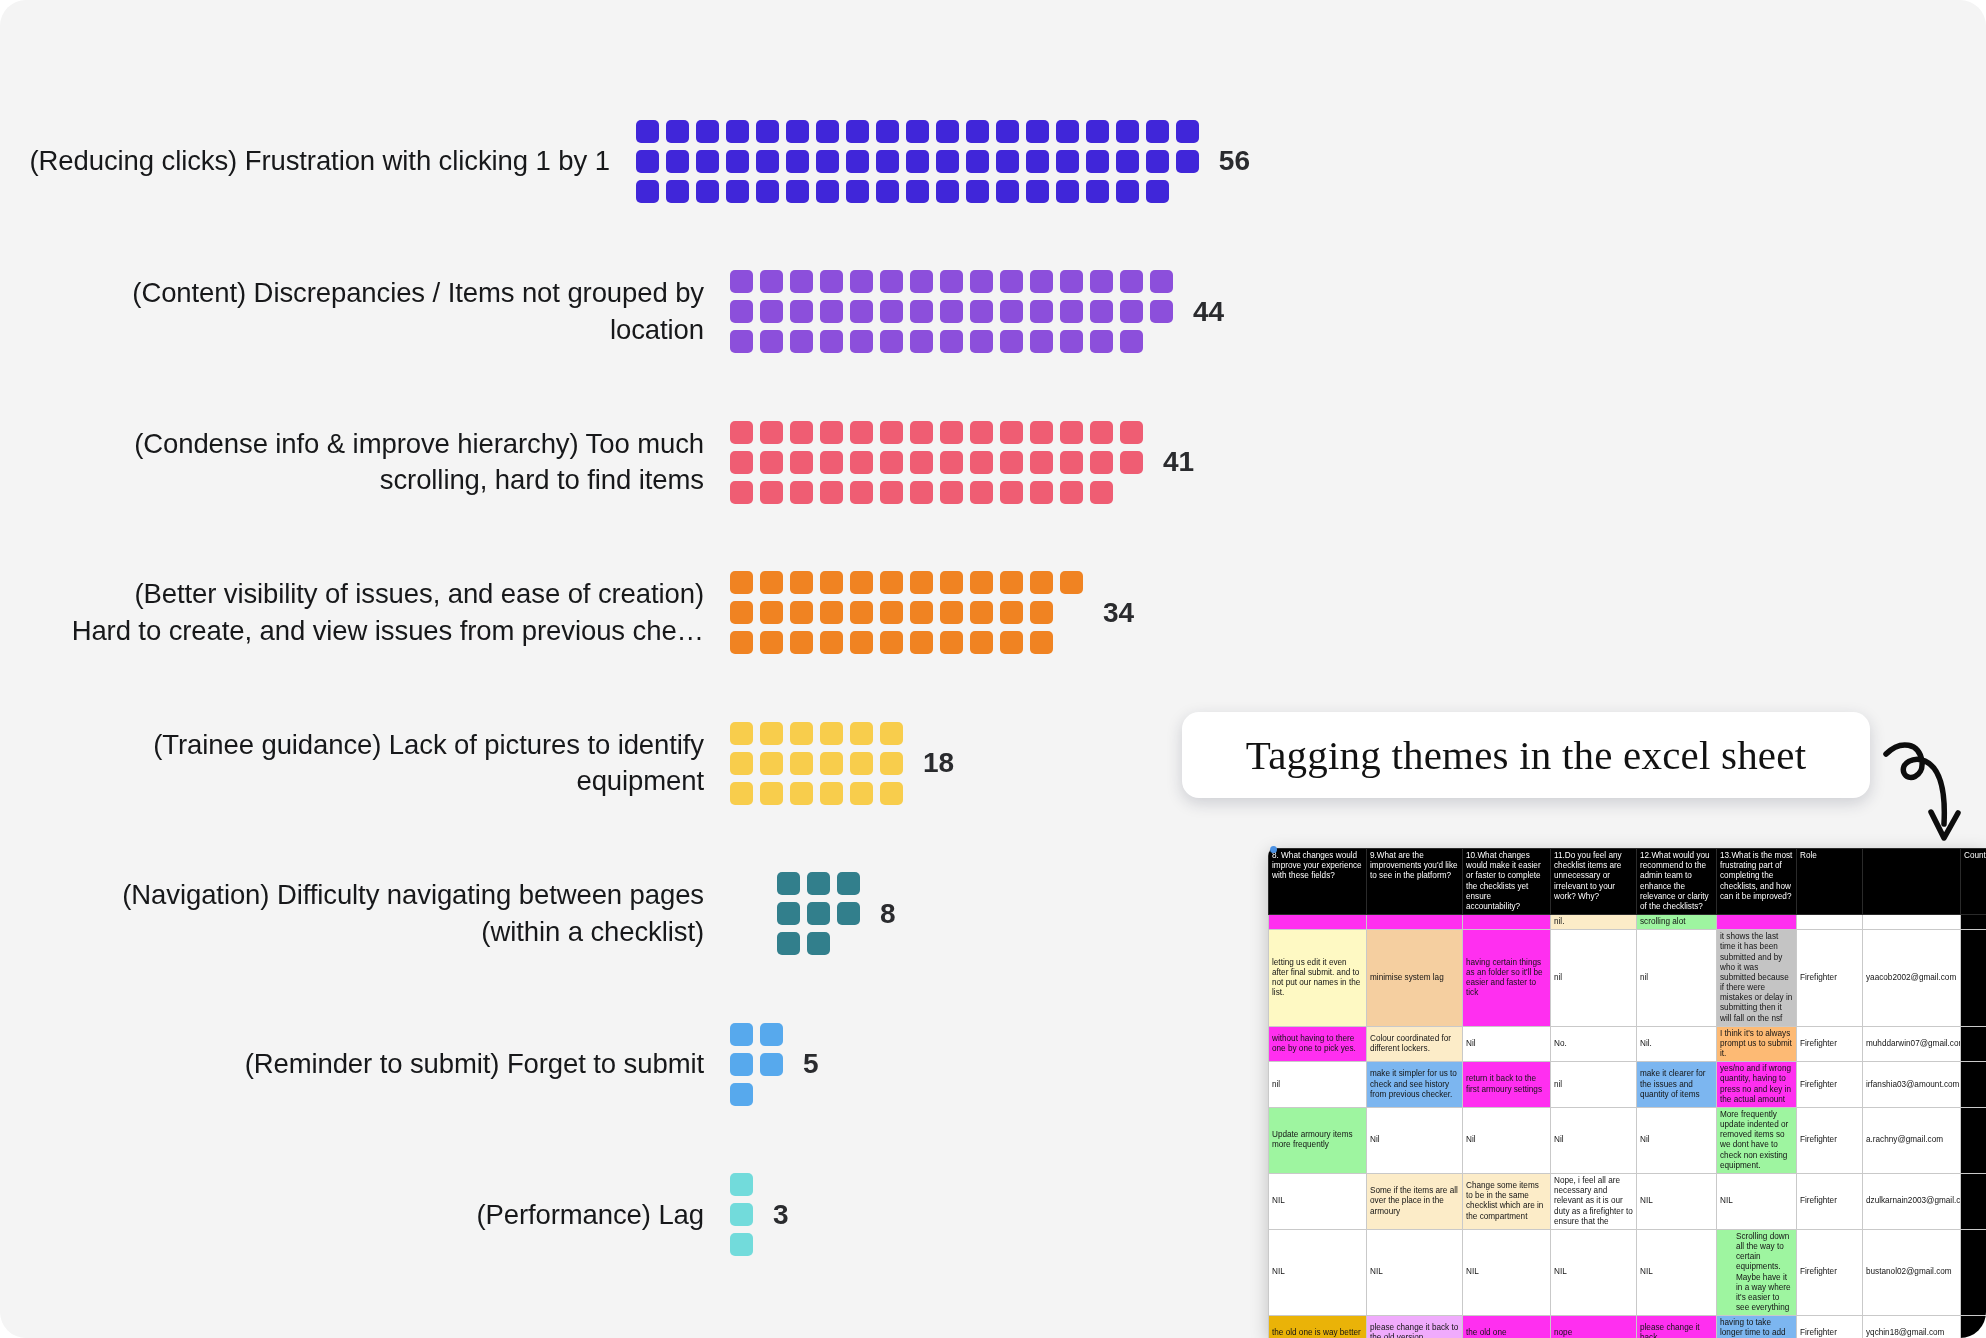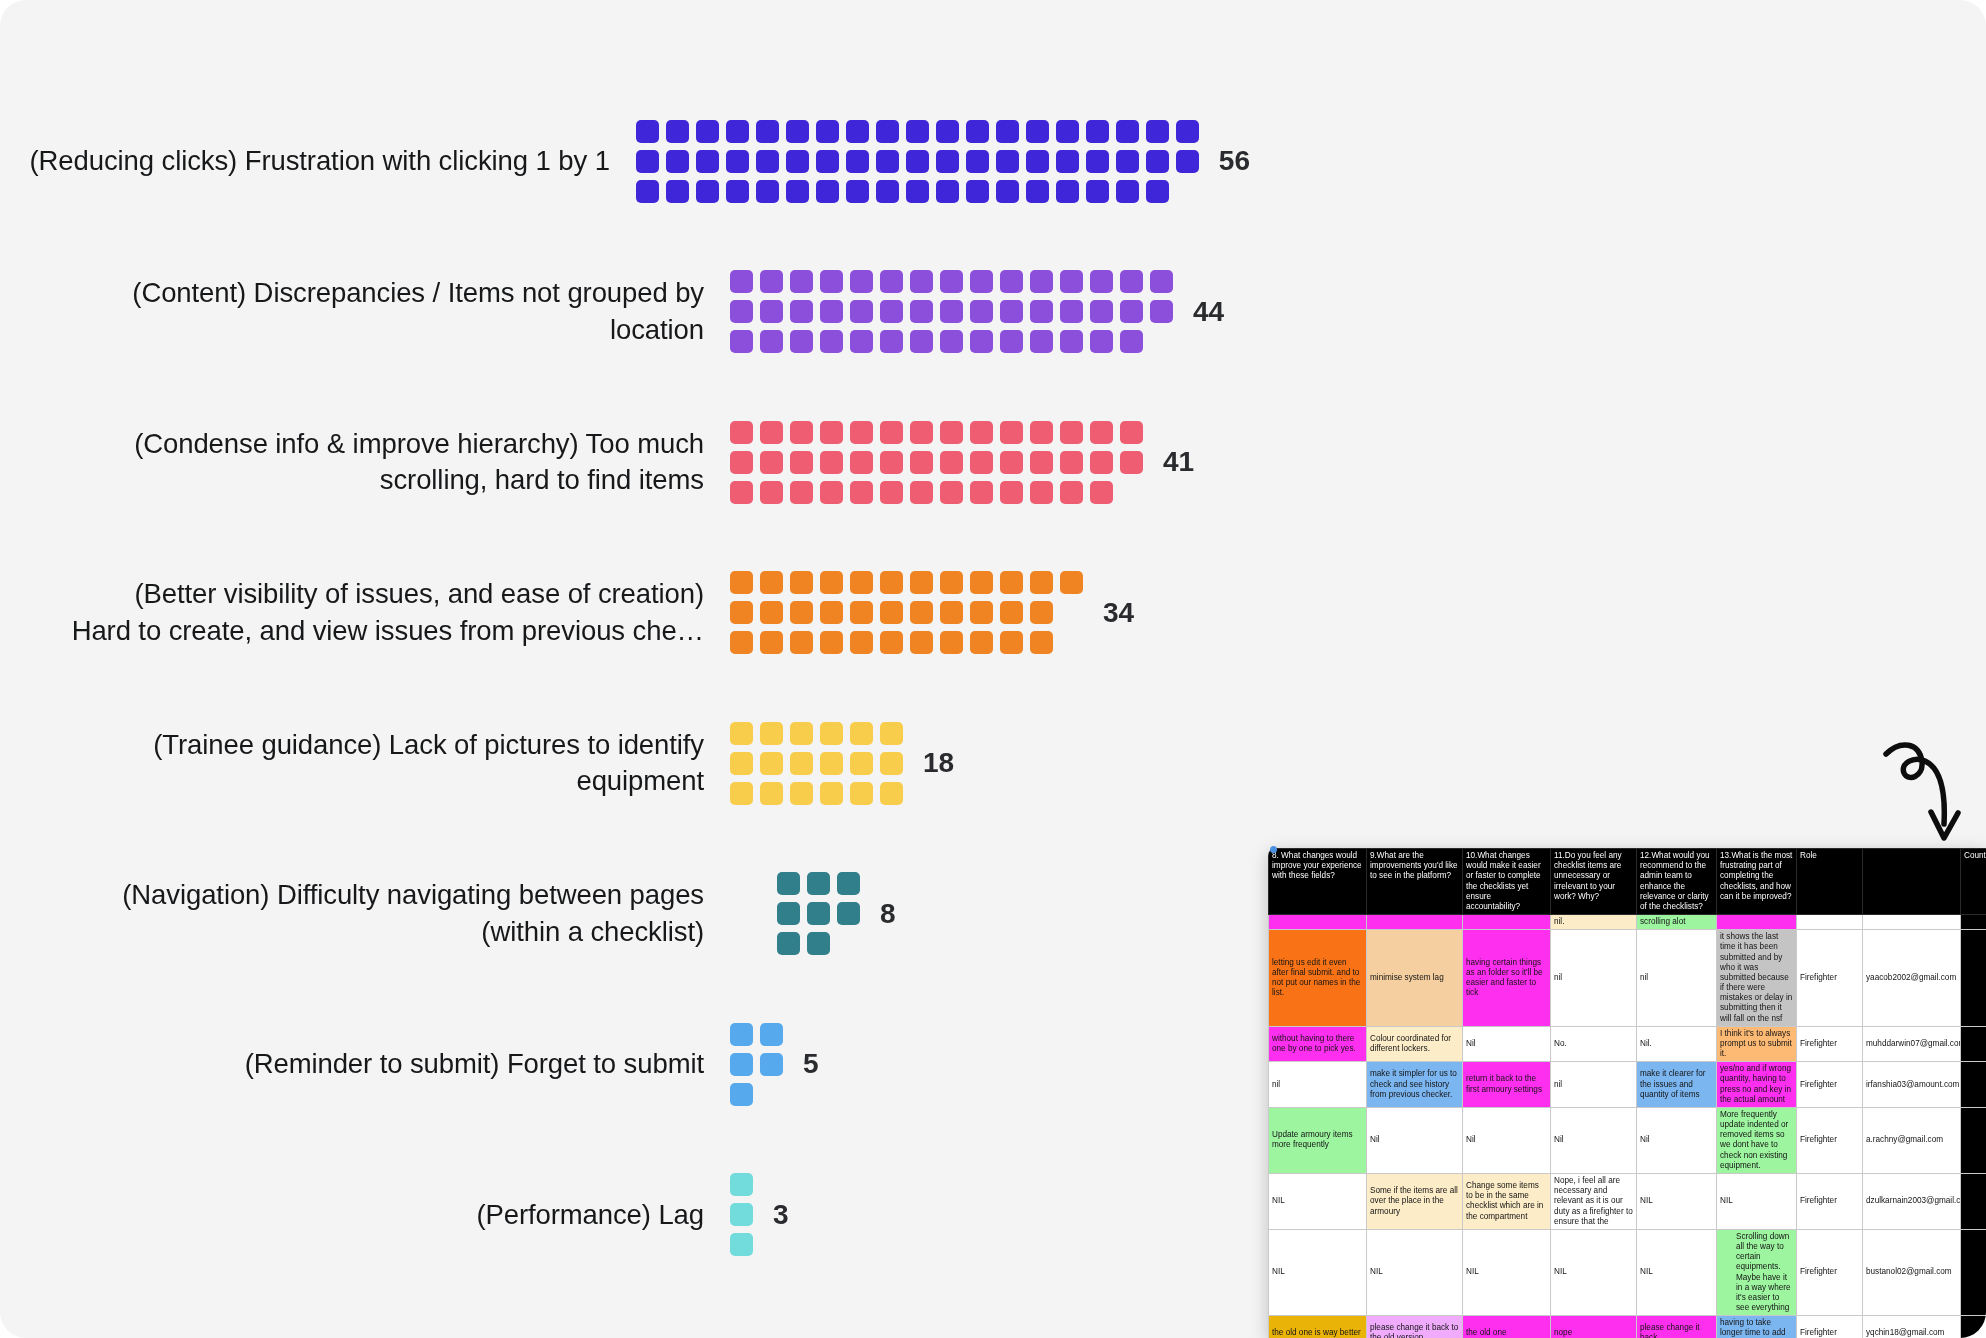--- a/index.html
+++ b/index.html
@@ -419,20 +419,23 @@
           <div class="waffle" style="grid-template-columns: repeat(1, 23px); grid-auto-flow: column;">
             <div class="cell" style="background: rgb(114, 219, 219);"></div>
             <div class="cell" style="background: rgb(114, 219, 219);"></div>
             <div class="cell" style="background: rgb(114, 219, 219);"></div>
           </div>
           <div class="count">3</div>
         </div>
       </div>
     </div>
 
+  <div id="callout">
+    <span class="ctext">Tagging themes in the excel sheet</span>
+  </div>
 
   <div id="arrow">
     <svg viewBox="0 0 100 120" width="100" height="120">
       <path d="M10 26 C 24 12, 44 14, 46 34 C 47.5 49, 32 54, 28 45 C 24 35, 38 28, 49 33 C 62 39, 70 58, 68 96" fill="none" stroke="#0d0d0d" stroke-width="5.5" stroke-linecap="round"></path>
       <path d="M55 84 L68 110 L82 85" fill="none" stroke="#0d0d0d" stroke-width="5.5" stroke-linecap="round" stroke-linejoin="round"></path>
     </svg>
   </div>
 
   <div id="sheet-wrap">
     <table class="sheet">
@@ -453,21 +456,21 @@
             <td class="c1" style="background: rgb(255, 47, 240); height: 11px;"></td>
             <td class="c2" style="background: rgb(255, 47, 240); height: 11px;"></td>
             <td class="c3" style="background: rgb(252, 236, 200); height: 11px;">nil.</td>
             <td class="c4" style="background: rgb(158, 245, 160); height: 11px;">scrolling alot</td>
             <td class="c5" style="background: rgb(255, 47, 240); height: 11px;"></td>
             <td class="c6" style="background: rgb(255, 255, 255); height: 11px;"></td>
             <td class="c7" style="background: rgb(255, 255, 255); height: 11px;"></td>
             <td class="c8" style="background: rgb(0, 0, 0); height: 11px;"></td>
           </tr>
           <tr>
-            <td class="c0" style="background: #f97316;">letting us edit it even after final submit. and to not put our names in the list.</td>
+            <td class="c0" style="background: #fef9c3;">letting us edit it even after final submit. and to not put our names in the list.</td>
             <td class="c1" style="background: rgb(245, 207, 160);">minimise system lag</td>
             <td class="c2" style="background: rgb(255, 47, 240);">having certain things as an folder so it'll be easier and faster to tick</td>
             <td class="c3" style="background: rgb(255, 255, 255);">nil</td>
             <td class="c4" style="background: rgb(255, 255, 255);">nil</td>
             <td class="c5" style="background: rgb(196, 196, 196);">it shows the last time it has been submitted and by who it was submitted because if there were mistakes or delay in submitting then it will fall on the nsf</td>
             <td class="c6" style="background: rgb(255, 255, 255);">Firefighter</td>
             <td class="c7" style="background: rgb(255, 255, 255);">yaacob2002@gmail.com</td>
             <td class="c8"></td>
           </tr>
           <tr>

